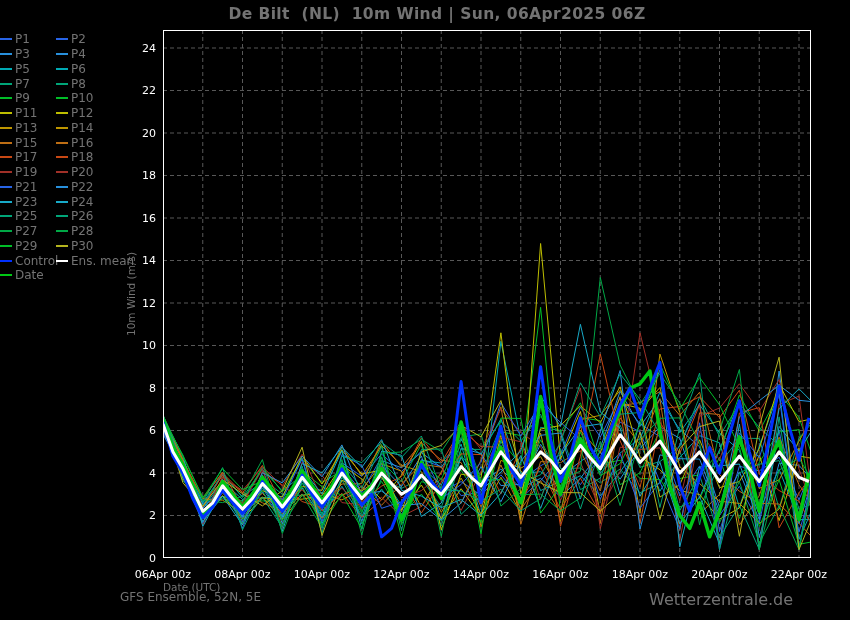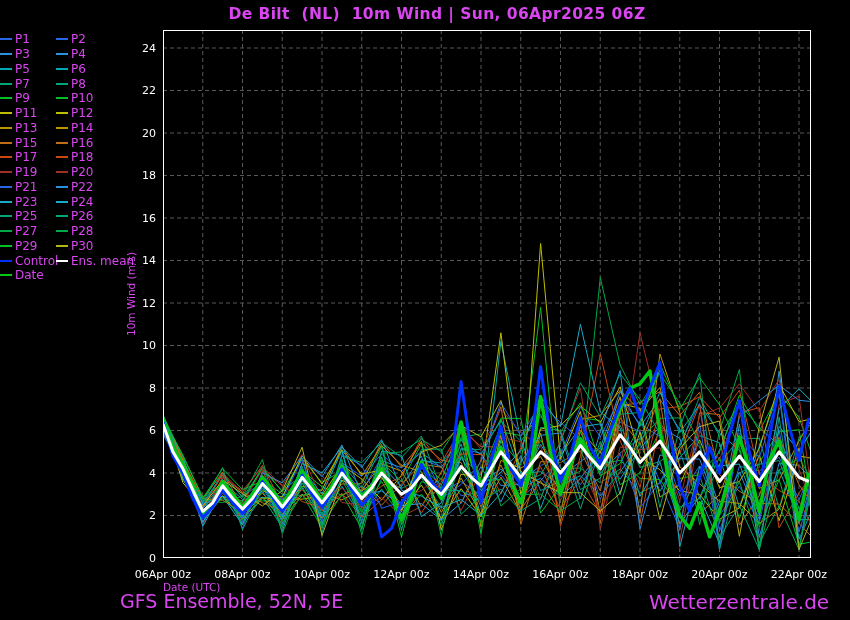--- a/index.html
+++ b/index.html
@@ -1,31 +1,31 @@
 <!DOCTYPE html>
 <html><head>
 <meta charset="utf-8">
 <style>
   html,body{margin:0;padding:0;background:#000;}
   body{width:850px;height:620px;overflow:hidden;font-family:"DejaVu Sans",sans-serif;}
-  #stage{position:relative;width:850px;height:620px;background:#000;color:#d946ef;}
+  #stage{position:relative;width:850px;height:620px;background:#000;color:#737373;}
   #plot{position:absolute;left:0;top:0;}
   #plot text{font-family:"DejaVu Sans",sans-serif;fill:#fff;}
   .title{position:absolute;top:5px;left:0;width:874px;text-align:center;
          font-size:15.5px;font-weight:bold;white-space:pre;letter-spacing:.4px;}
   #legend{position:absolute;left:0;top:32px;display:grid;
           grid-template-columns:56px 76px;grid-auto-rows:14.75px;
           align-items:center;font-size:12px;line-height:14px;}
   .leg-item{display:flex;align-items:center;white-space:nowrap;}
   .leg-swatch{display:inline-block;width:12px;height:2px;margin-right:3px;flex:0 0 12px;}
   .ylabel{position:absolute;left:131px;top:294px;transform:translate(-50%,-50%) rotate(-90deg);
           font-size:10.5px;white-space:nowrap;}
   .xlabel{position:absolute;top:581px;left:163px;width:648px;font-size:10.5px;}
-  .footerL{position:absolute;top:590px;left:120px;font-size:19px;}
-  .footerR{position:absolute;top:590px;left:649px;font-size:20px;}
+  .footerL{position:absolute;top:590px;left:120px;font-size:12px;}
+  .footerR{position:absolute;top:590px;left:649px;font-size:16px;}
 </style>
 </head>
 <body>
 
 <div id="stage">
   <div class="title">De Bilt  (NL)  10m Wind | Sun, 06Apr2025 06Z</div>
   <div id="legend">
       <div class="leg-item">
         <span class="leg-swatch" style="background: rgb(40, 100, 230);"></span>
         <span>P1</span>

